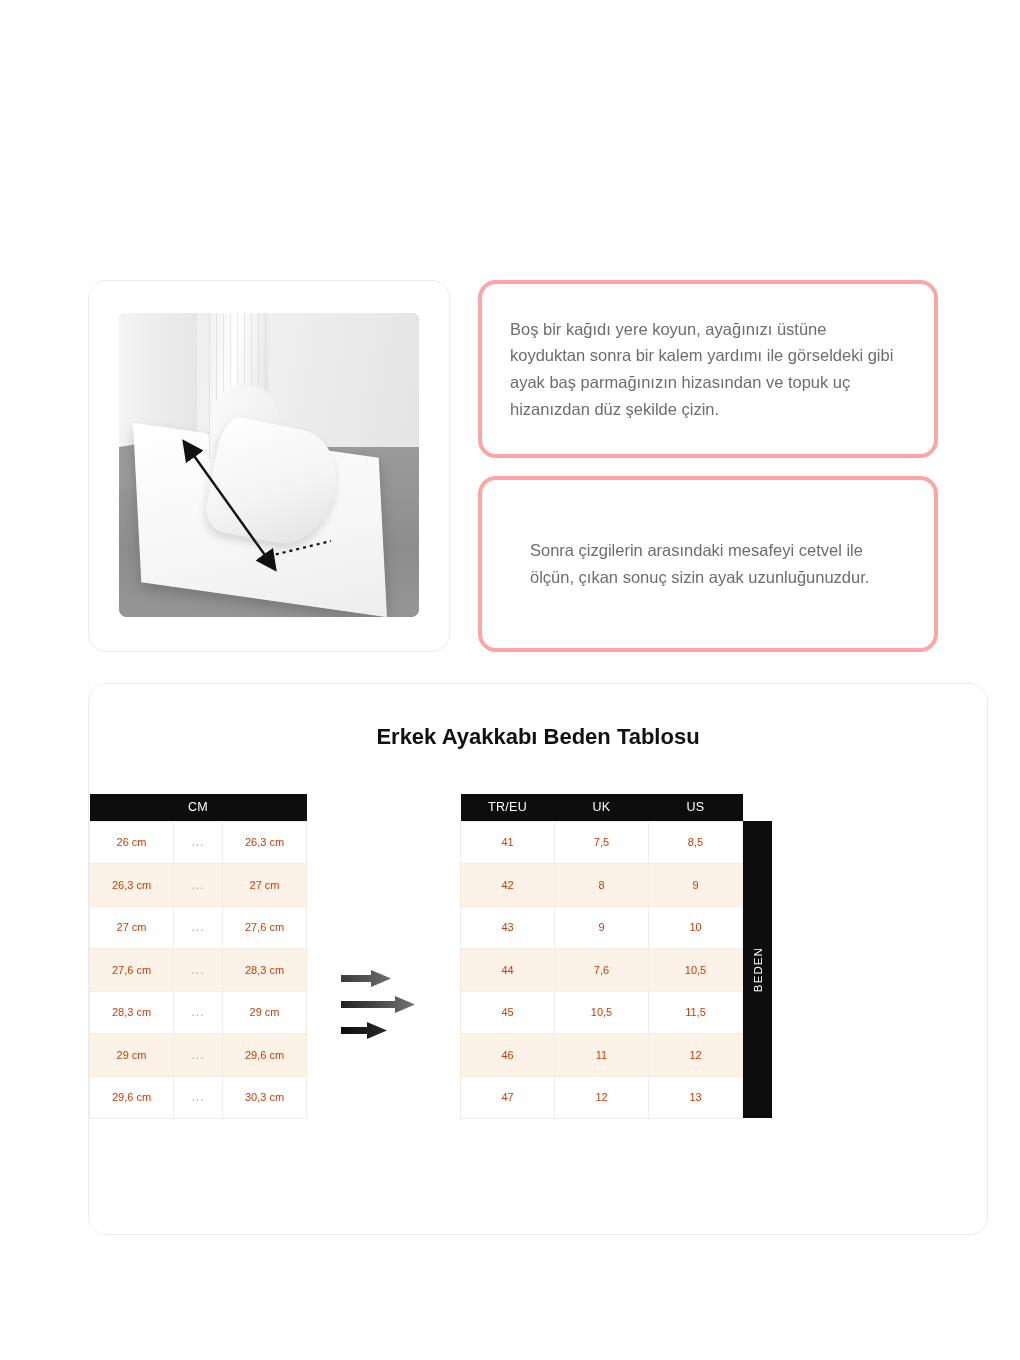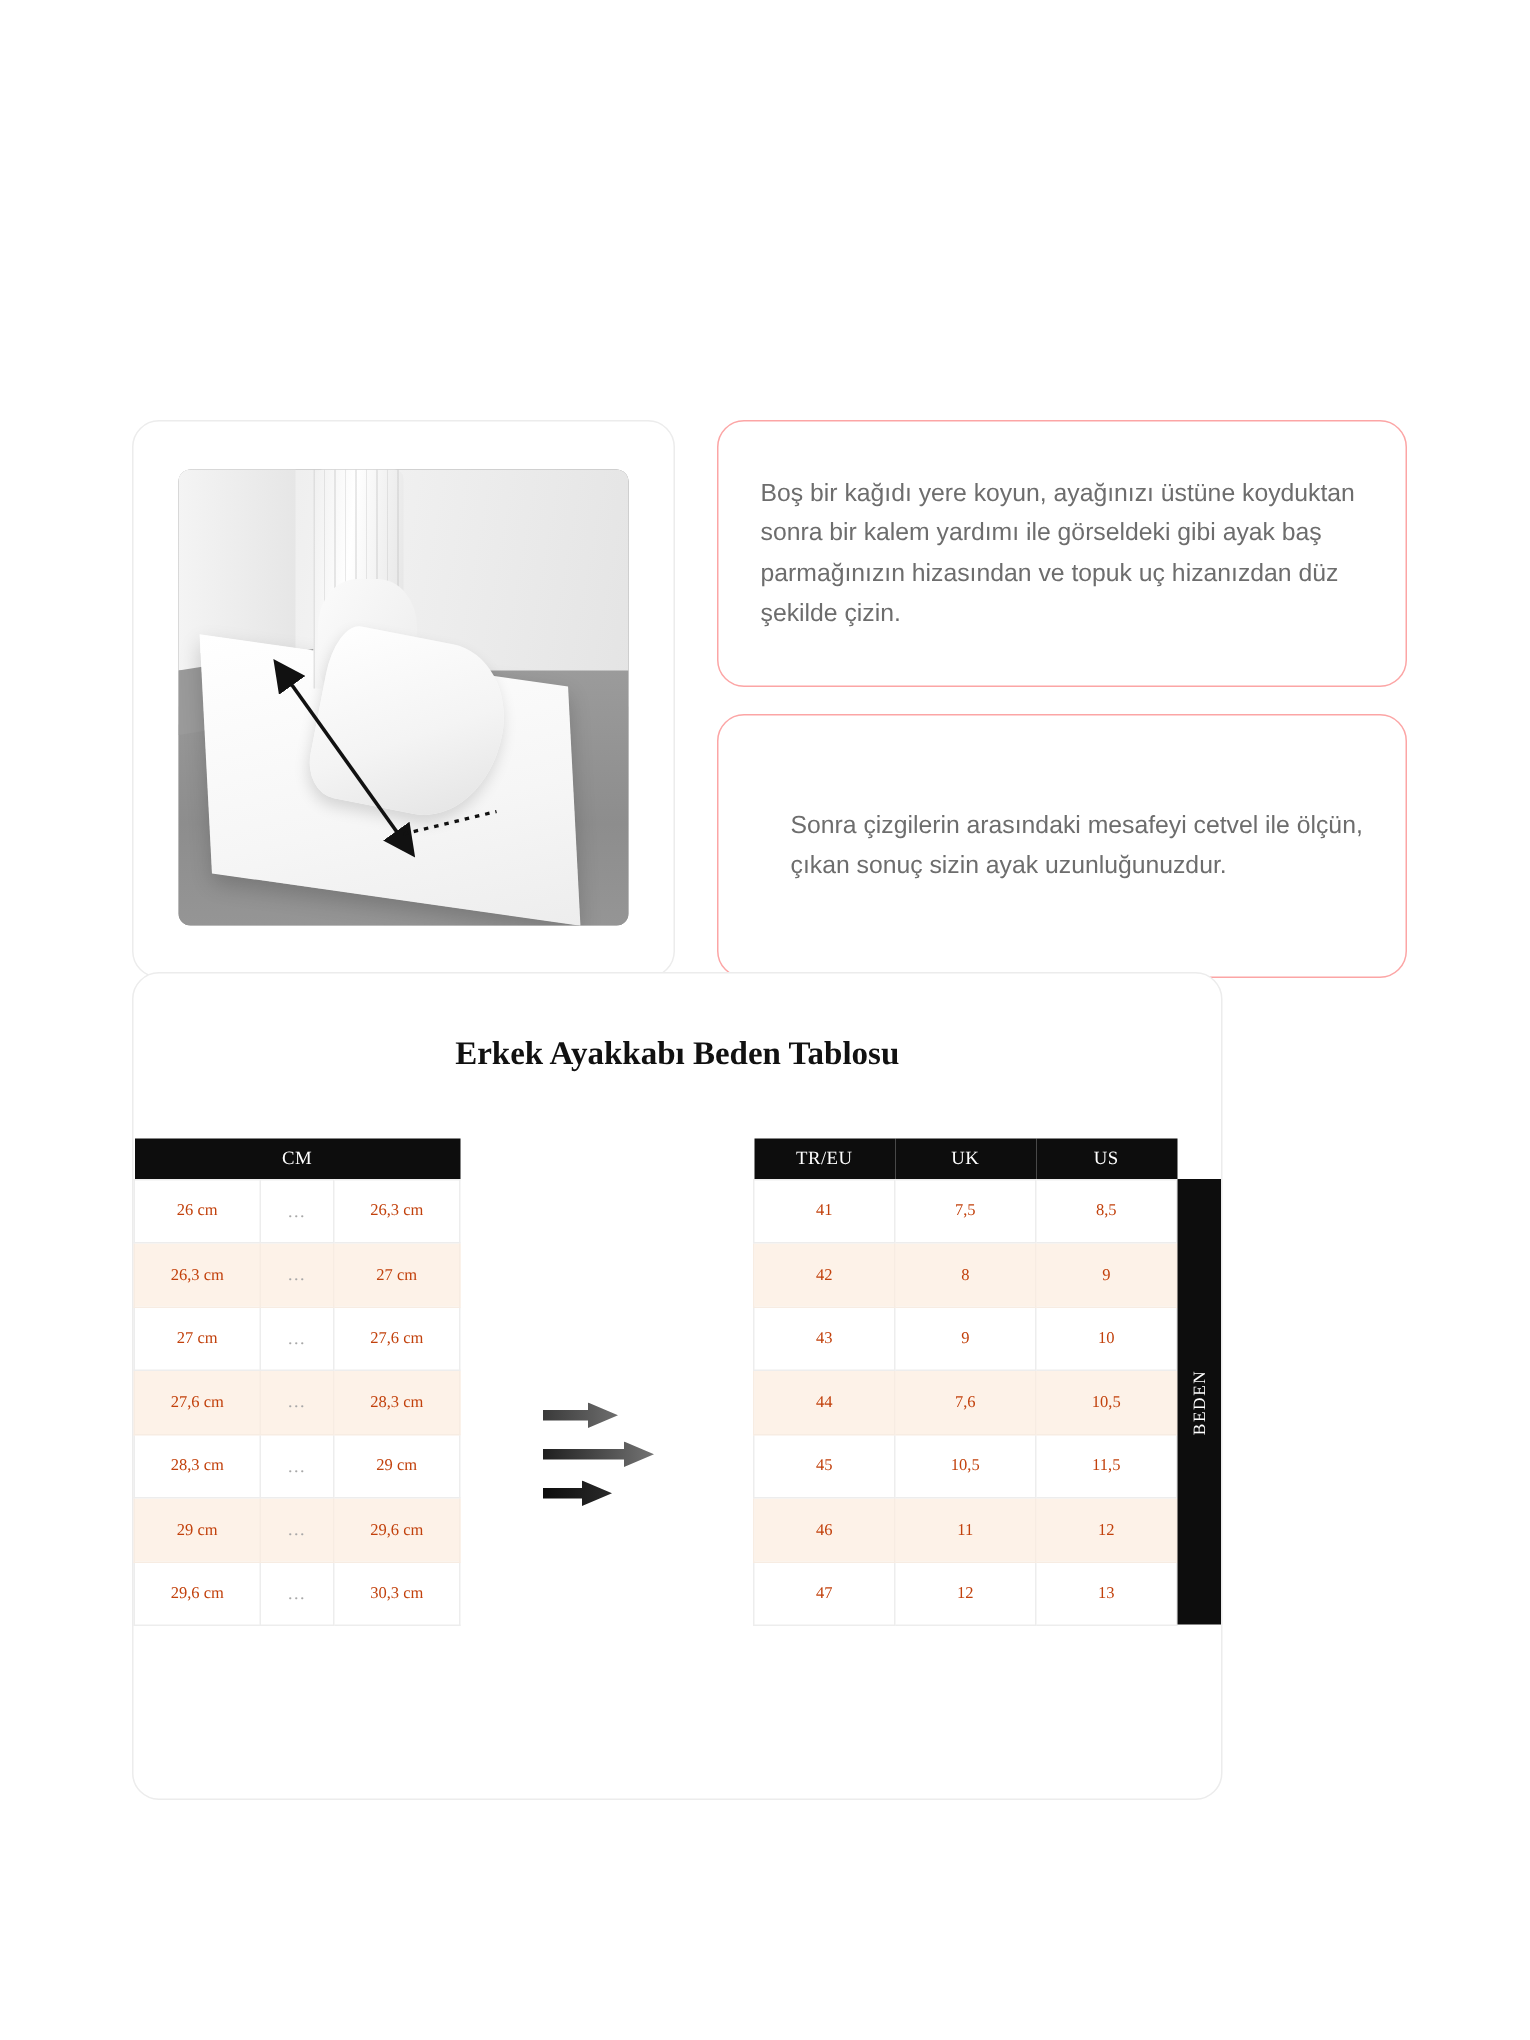--- a/index.html
+++ b/index.html
@@ -76,62 +76,61 @@
   }
 
   .instructions {
     flex: 1;
     display: flex;
     flex-direction: column;
     gap: 18px;
   }
 
   .instr-card {
-    border: 1px solid #fca5a5;
+    border: 4px solid #fca5a5;
     border-radius: 18px;
     background: #ffffff;
     padding: 26px 28px;
     display: flex;
     align-items: center;
   }
 
   .instr-card.first { height: 178px; }
   .instr-card.second { height: 176px; padding-left: 48px; }
 
   .instr-text {
     font-size: 16.5px;
     line-height: 1.62;
     color: #6d6d6d;
   }
 
   
   .table-card {
     position: absolute;
     left: 88px;
-    top: 648px;
-    width: 727px;
+    top: 683px;
+    width: 900px;
     height: 552px;
     border: 1px solid #ececec;
     border-radius: 18px;
     background: #ffffff;
-    font-family: Liberation Serif, serif;
   }
 
   .table-title {
     text-align: center;
     margin-top: 40px;
     font-size: 22px;
     font-weight: bold;
     color: #111111;
   }
 
   .tables-row {
     margin-top: 44px;
     display: flex;
-    justify-content: space-between;
+    justify-content: flex-start;
     align-items: flex-start;
     gap: 29px;
   }
 
   .cm-table-wrap { width: 217px; }
   .size-table-wrap { display: flex; align-items: flex-start; }
 
   table {
     border-collapse: collapse;
     width: 100%;

